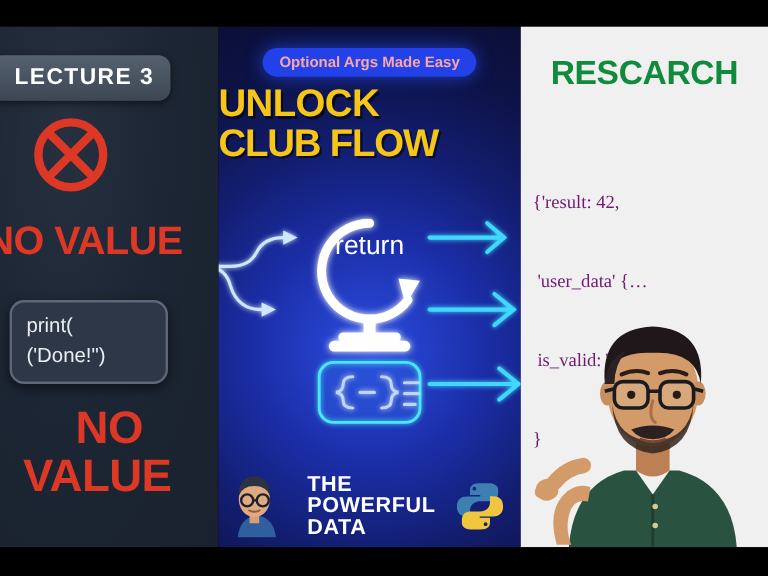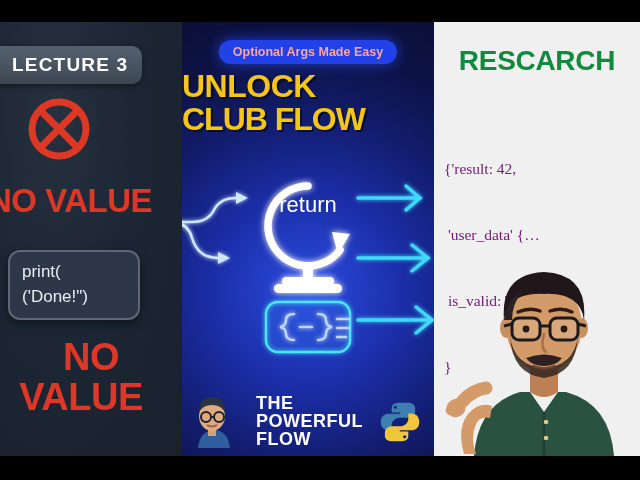--- a/index.html
+++ b/index.html
@@ -275,21 +275,21 @@
           <ellipse cx="22" cy="24" rx="13" ry="15" fill="#e0aa80"></ellipse>
           <path d="M9 21 q0-16 13-16 q13 0 13 16 q-3-8-13-8 q-10 0-13 8z" fill="#2b3340"></path>
           <circle cx="16" cy="25" r="5" fill="none" stroke="#1c222c" stroke-width="2"></circle>
           <circle cx="29" cy="25" r="5" fill="none" stroke="#1c222c" stroke-width="2"></circle>
           <line x1="21" y1="25" x2="24" y2="25" stroke="#1c222c" stroke-width="2"></line>
           <path d="M17 33 q5 3 10 0" fill="none" stroke="#8a5c3d" stroke-width="1.6"></path>
         </svg>
         <div class="brand-text">
           <div>THE</div>
           <div>POWERFUL</div>
-          <div>FLOW</div>
+          <div>DATA</div>
         </div>
       </div>
 
       <svg class="py-logo" width="44" height="44" viewBox="0 0 64 64">
         <path d="M31.9 4c-6.6 0-12 1.6-12 8.1v6h12.4v1.8H15.6C9 19.9 4 23.7 4 32s5 12.2 11.6 12.2h4.3v-7.4c0-6.5 5.6-11 11.9-11h12.3c5.6 0 9.9-4.3 9.9-9.9v-3.8C54 6.6 49 4 43.5 4zm-6.7 4.2a2.3 2.3 0 1 1 0 4.6 2.3 2.3 0 0 1 0-4.6z" fill="#3d7fb0"></path>
         <path d="M32.1 60c6.6 0 12-1.6 12-8.1v-6H31.7v-1.8h16.7C55 44.1 60 40.3 60 32s-5-12.2-11.6-12.2h-4.3v7.4c0 6.5-5.6 11-11.9 11H19.9c-5.6 0-9.9 4.3-9.9 9.9v3.8C10 57.4 15 60 20.5 60zm6.7-4.2a2.3 2.3 0 1 1 0-4.6 2.3 2.3 0 0 1 0 4.6z" fill="#f0c63f"></path>
       </svg>
     </div>
 
     <div class="panel-right">

